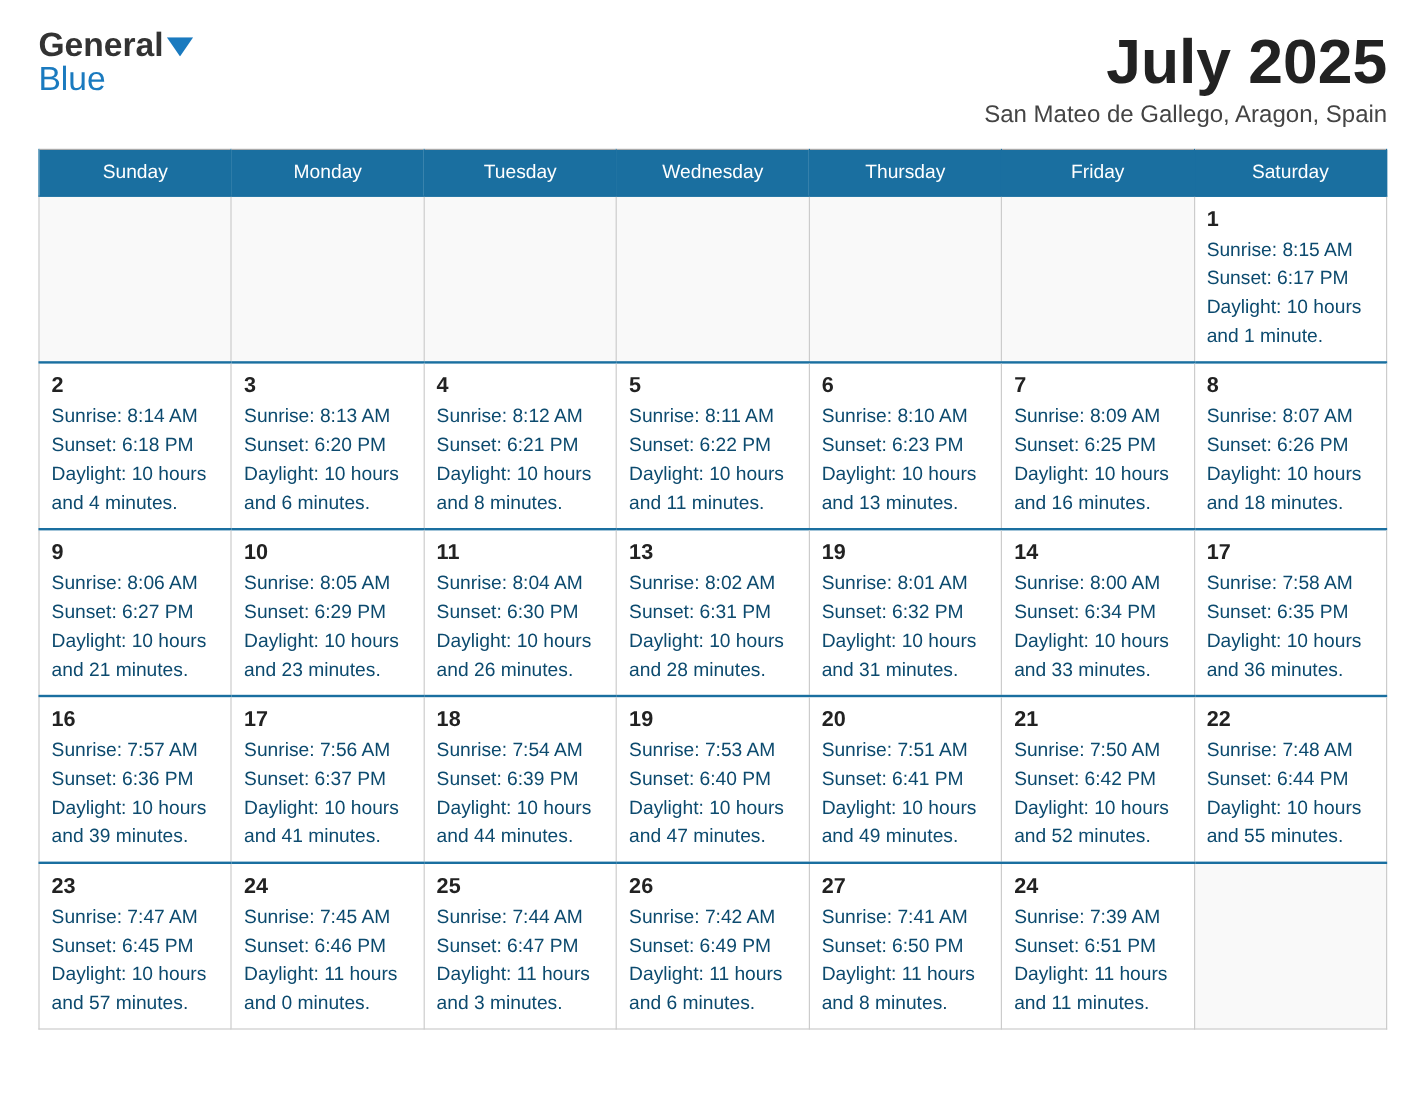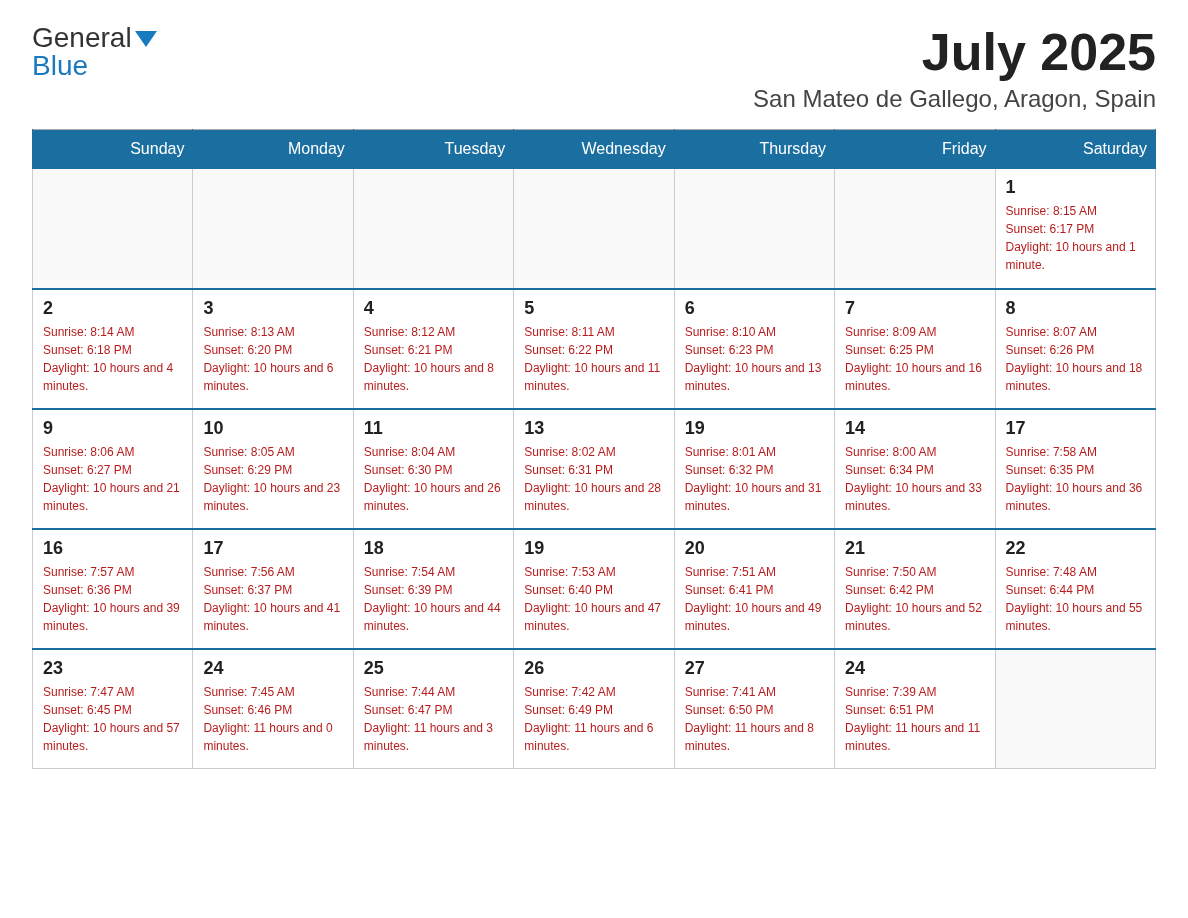--- a/index.html
+++ b/index.html
@@ -16,21 +16,21 @@
       align-items: flex-start;
       margin-bottom: 16px;
     }
     .logo {
       display: flex;
       flex-direction: column;
       align-items: flex-start;
     }
     .logo-text-general {
       font-size: 28px;
-      font-weight: normal;
+      font-weight: bold;
       color: #333;
       line-height: 1;
     }
     .logo-text-blue {
       font-size: 28px;
       font-weight: normal;
       color: #1a7abf;
       line-height: 1;
     }
     .logo-row {
@@ -40,55 +40,55 @@
     .title-section {
       text-align: right;
     }
     .calendar-title {
       font-size: 52px;
       font-weight: bold;
       color: #222;
       line-height: 1.1;
     }
     .calendar-subtitle {
-      font-size: 24px;
+      font-size: 20px;
       color: #444;
       margin-top: 4px;
     }
     .calendar {
       width: 100%;
       border-collapse: collapse;
       border: 1px solid #aaa;
     }
     .calendar th {
       background: #1a6fa0;
       color: #fff;
       padding: 10px 8px;
       font-size: 16px;
       font-weight: normal;
-      text-align: right;
+      text-align: center;
       border: 1px solid #1a6fa0;
     }
     .calendar td {
       border: 1px solid #ccc;
       vertical-align: top;
       padding: 8px 8px 8px 10px;
       width: calc(100% / 7);
       height: 120px;
     }
     .day-number {
       font-size: 18px;
       font-weight: bold;
       color: #222;
       display: block;
       margin-bottom: 4px;
     }
     .day-info {
-      font-size: 12px;
-      color: #b91c1c;
+      font-size: 16px;
+      color: #0c4a6e;
       line-height: 1.5;
     }
     .empty-cell {
       background: #f9f9f9;
     }
     tr:not(:first-child) td {
       border-top: 2px solid #1a6fa0;
     }
     .calendar thead tr th {
       border-top: none;

